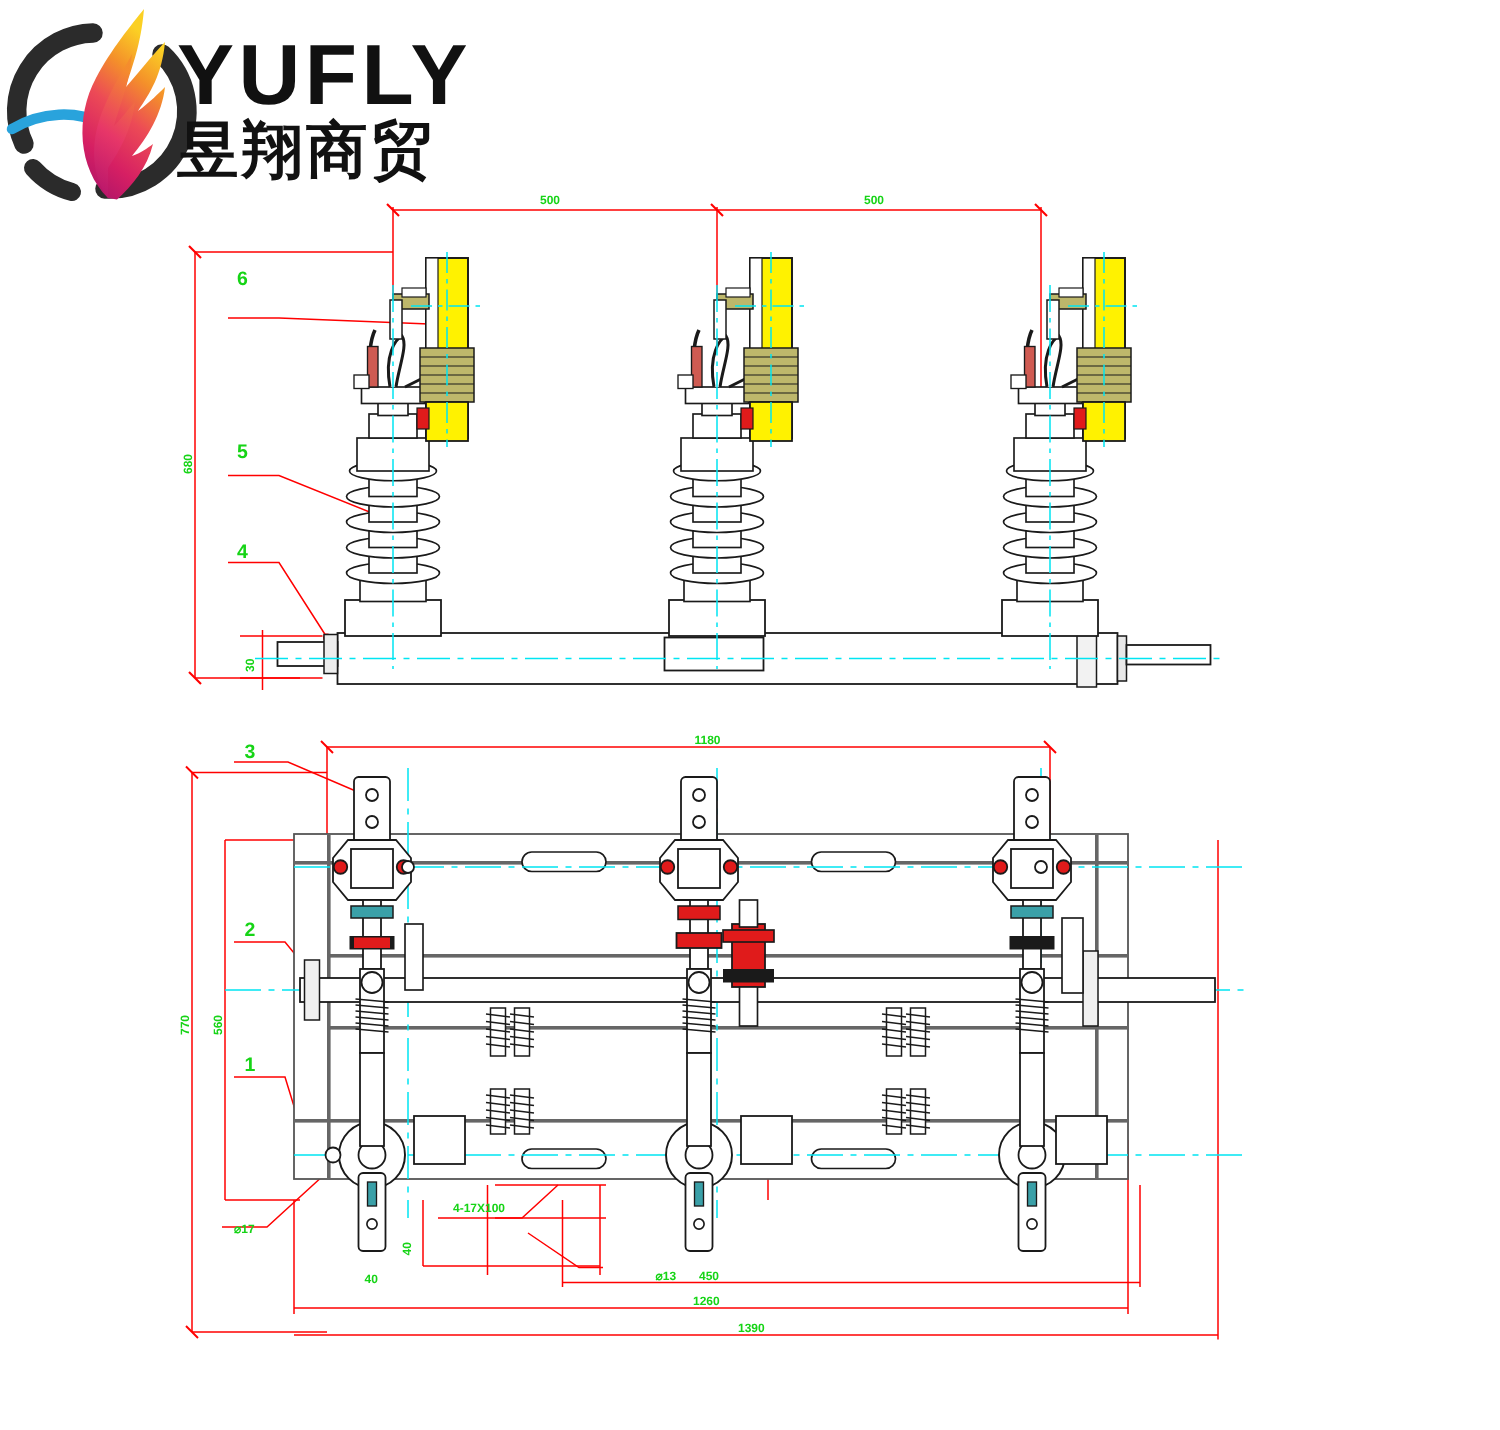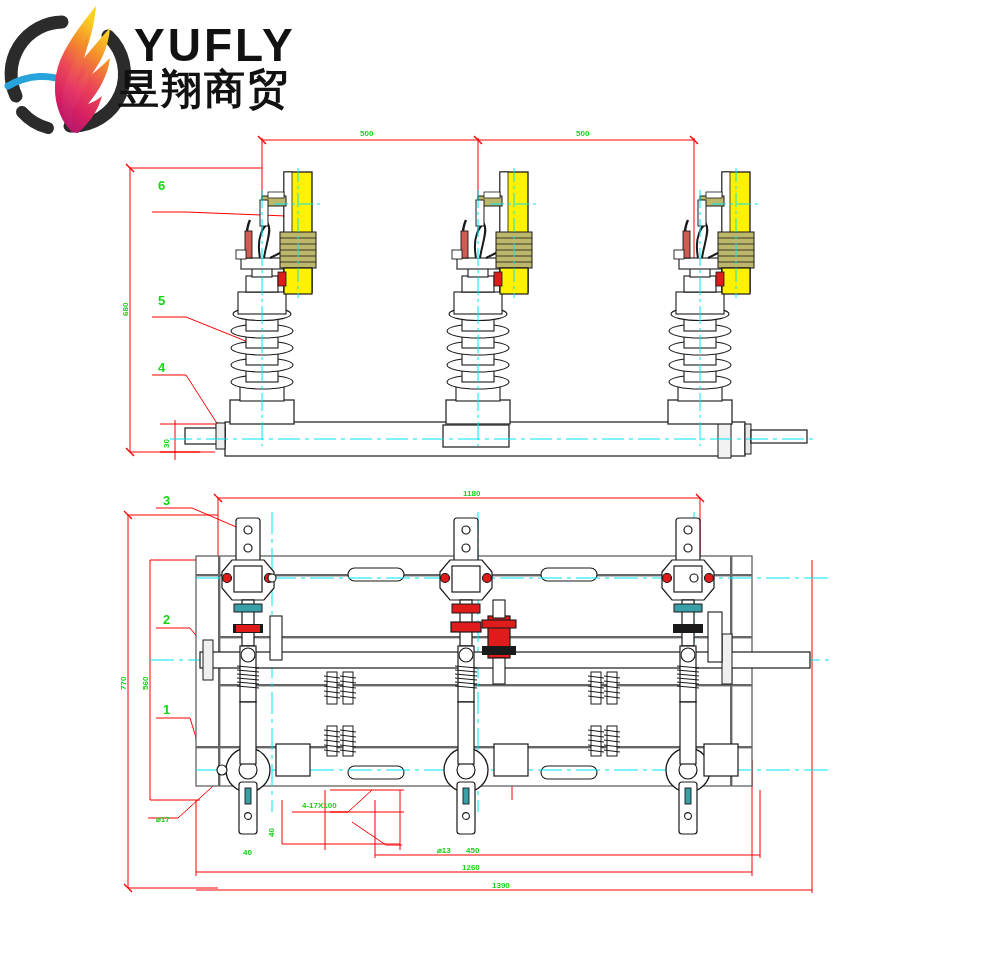--- a/index.html
+++ b/index.html
@@ -1,22 +1,22 @@
 <!DOCTYPE html>
 <html><head>
 <meta charset="utf-8">
 <style>
   html,body{margin:0;padding:0;background:#ffffff;}
   body{width:1000px;height:953px;position:relative;overflow:hidden;
        font-family:"Liberation Sans", sans-serif;}
   #stage{position:absolute;inset:0;width:1000px;height:953px;}
   .logo-wrap{position:absolute;left:0;top:0;width:340px;height:140px;}
   .logo-text{position:absolute;left:118px;top:22px;}
-  .logo-en{font-family:"Liberation Sans", sans-serif;font-weight:700;font-size:46px;
-           letter-spacing:3px;color:#111;line-height:1;margin-left:16px;}
+  .logo-en{font-family:"Liberation Sans", sans-serif;font-weight:700;font-size:57px;
+           letter-spacing:3px;color:#111;line-height:1;}
   .logo-cn{font-family:"DejaVu Sans", sans-serif;font-weight:700;font-size:41px;
            letter-spacing:2px;color:#111;line-height:1;margin-top:1px;}
   svg{display:block;}
   .dimtxt{fill:#16d416;font-family:"Liberation Sans",sans-serif;font-size:8px;font-weight:700;}
   .calltxt{fill:#16d416;font-family:"Liberation Sans",sans-serif;font-size:13px;font-weight:700;}
 </style>
 </head>
 <body>
 
 <div id="stage">

